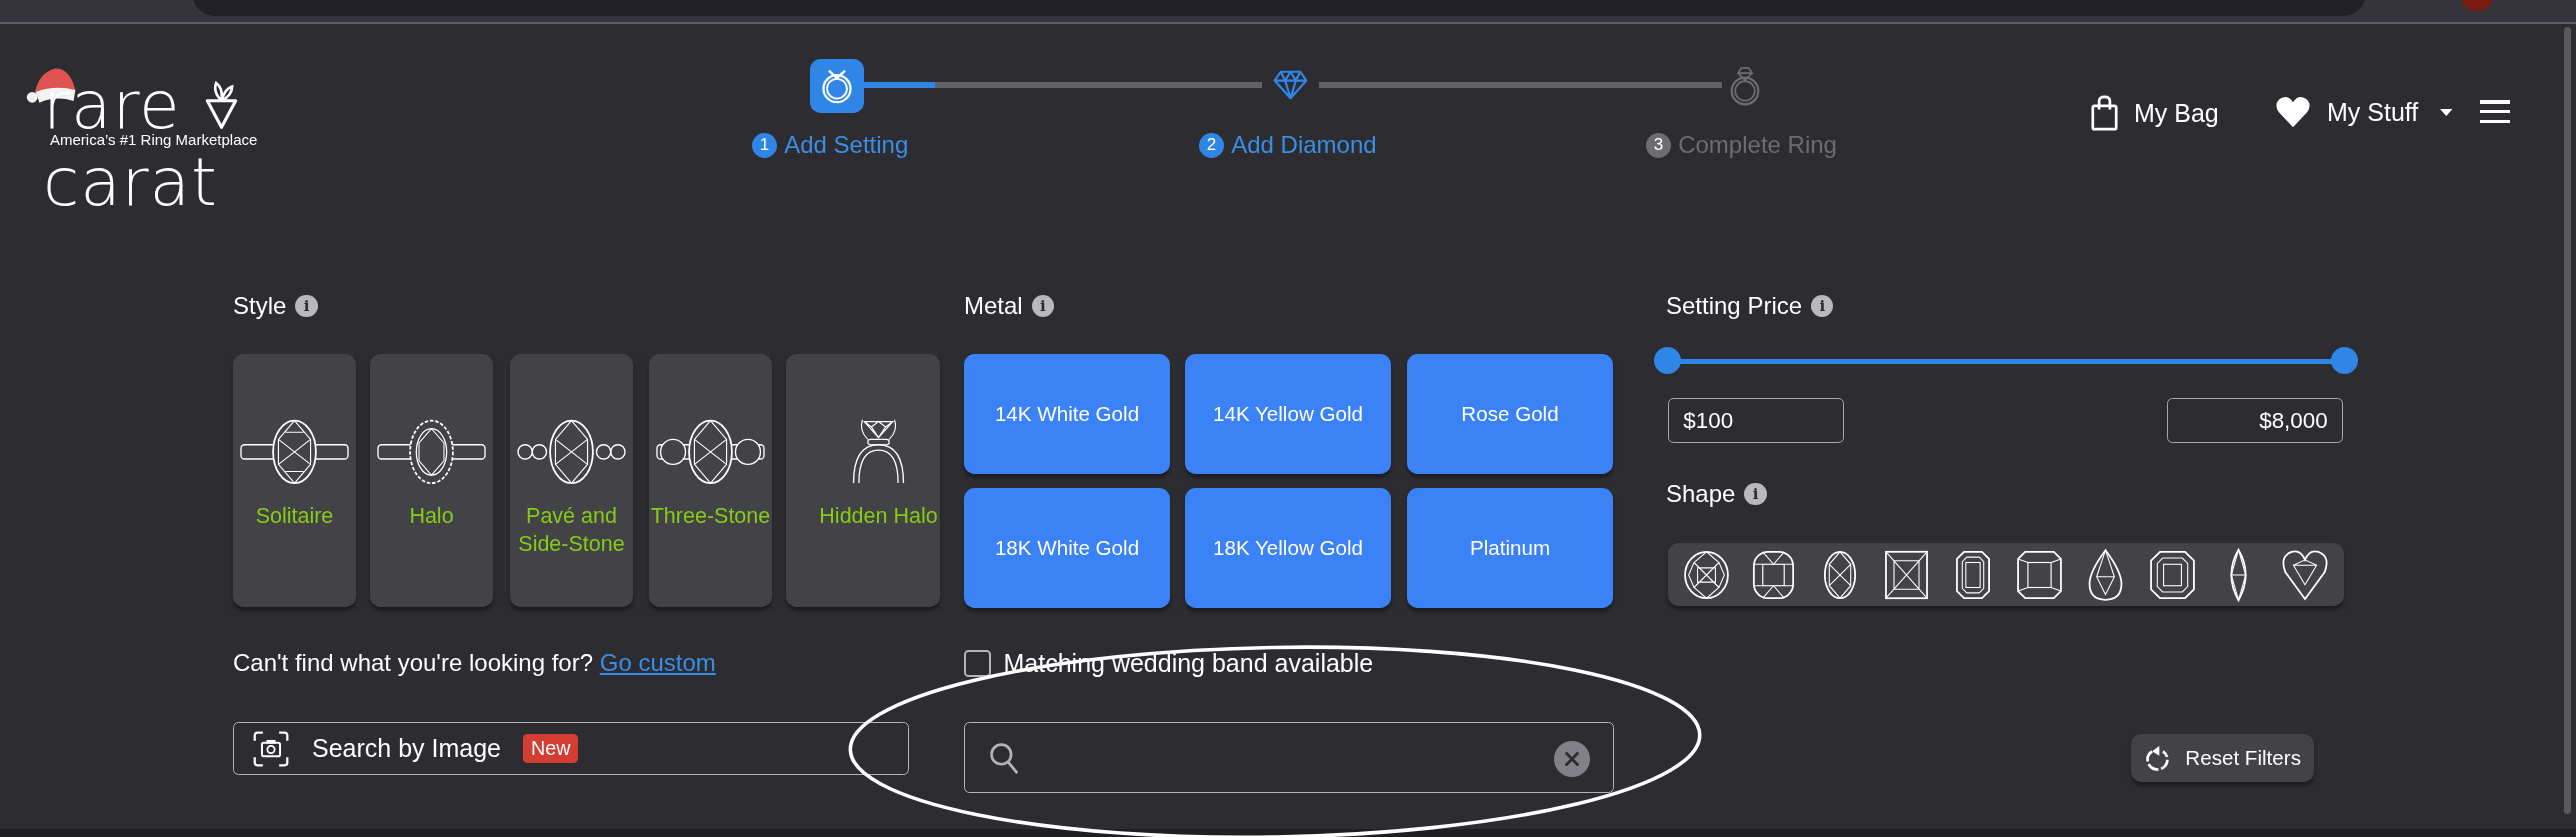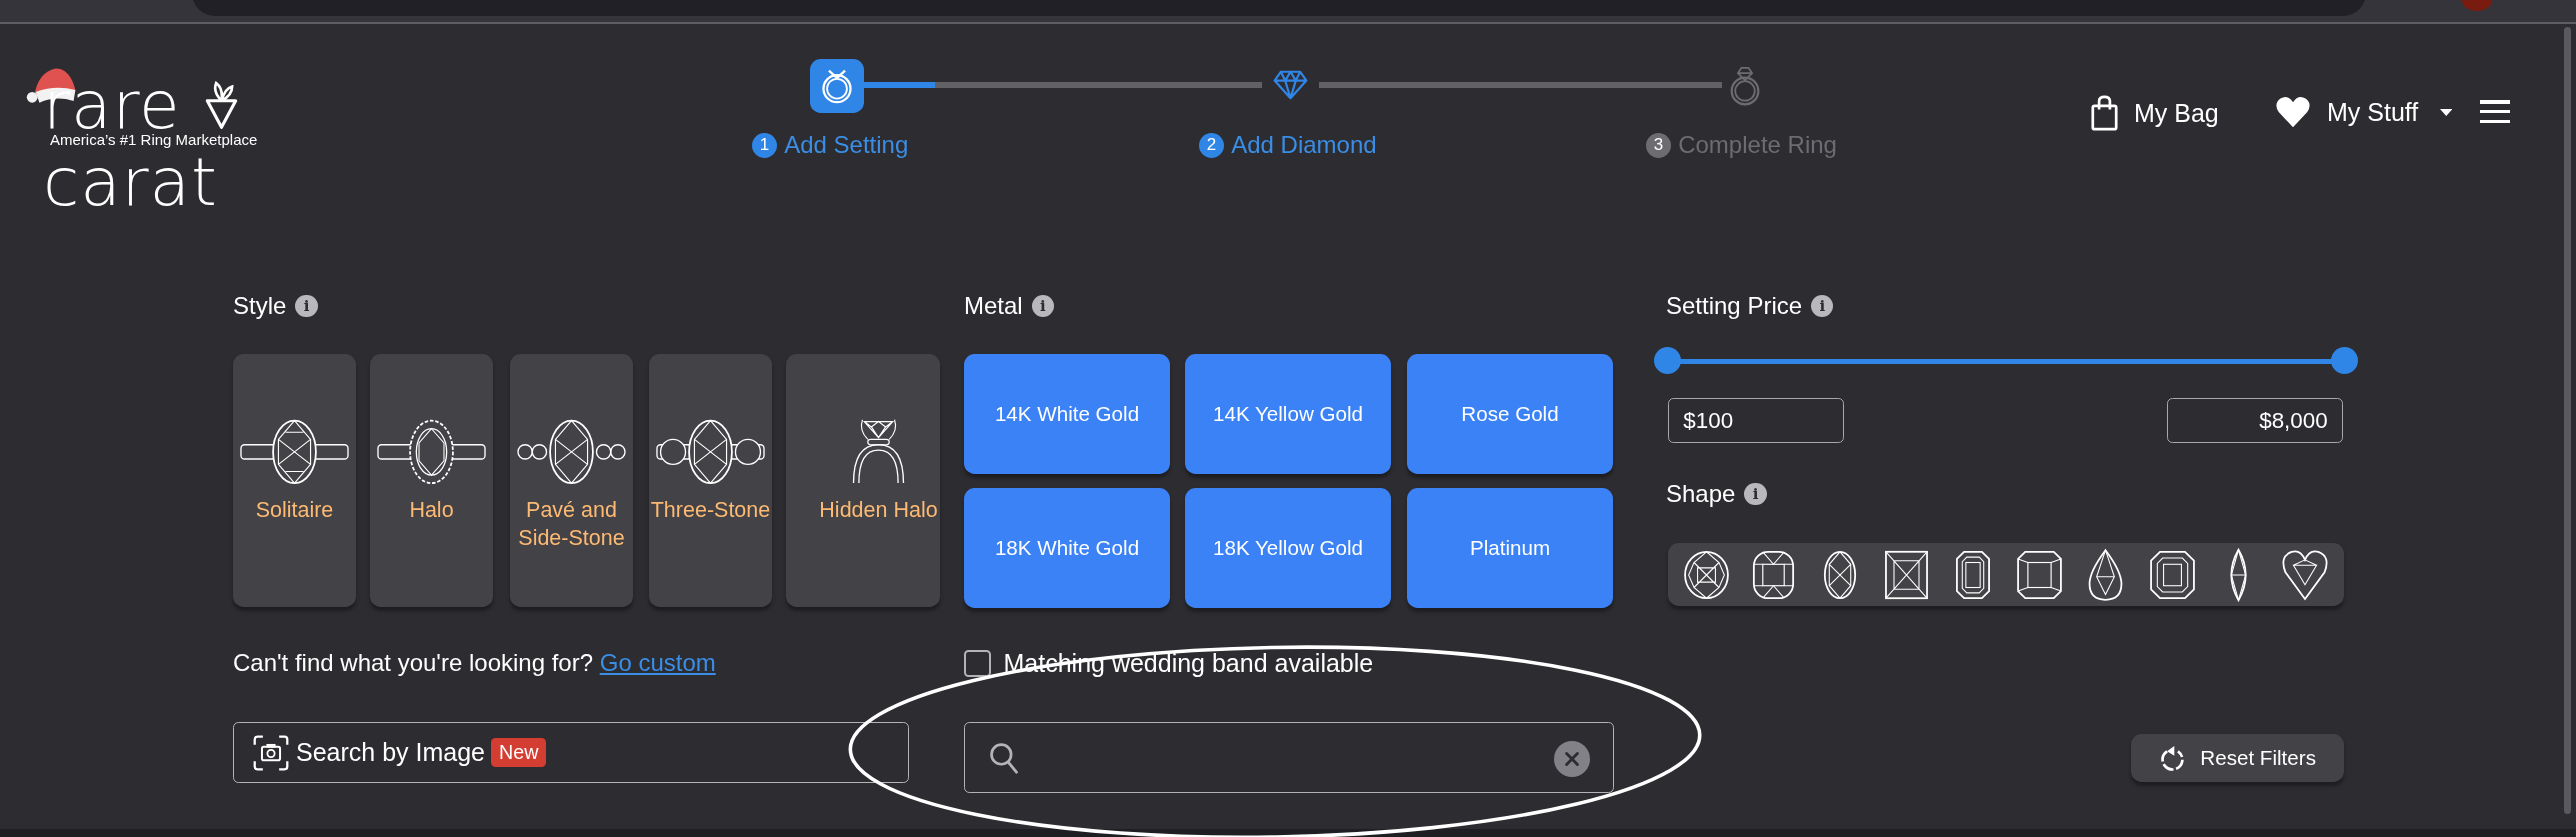--- a/index.html
+++ b/index.html
@@ -33,45 +33,45 @@
   .hamburger { left:2480px; top:100px; width:30px; height:23px; }
   .hamburger span { display:block; height:3.6px; background:#fff; margin-bottom:6.3px; }
 
   
   .section-title { font-size:24px; color:#fff; display:flex; align-items:center; gap:9px; }
   .info-icon { width:22.4px; height:22.4px; border-radius:50%; background:#b9b8bd; color:#2d2c31; display:inline-flex; align-items:center; justify-content:center; font-size:15px; font-weight:bold; font-family:"DejaVu Serif", serif; }
 
   
   .style-card { top:354px; width:123px; height:253px; background:#434246; border-radius:10.7px; box-shadow:0 3.6px 3.6px rgba(0,0,0,0.35); display:flex; flex-direction:column; align-items:center; cursor:pointer; }
   .style-card svg { margin-top:64px; }
-  .style-card .card-label { margin-top:12px; font-size:21.5px; text-align:center; line-height:28px; color:#fdba74; }
+  .style-card .card-label { margin-top:18px; font-size:21.5px; text-align:center; line-height:28px; color:#84cc16; }
 
   
   .metal-card { width:206px; height:120px; background:#3b82f6; border-radius:10.7px; box-shadow:0 3.6px 3.6px rgba(0,0,0,0.35); display:flex; align-items:center; justify-content:center; font-size:20.6px; color:#fff; cursor:pointer; }
 
   
   .slider-track { left:1668px; top:359px; width:676px; height:4.5px; background:#2f86e6; }
   .slider-thumb { width:27px; height:27px; border-radius:50%; background:#2f86e6; top:347px; }
   .price-input { top:398px; width:176px; height:45px; border:1.8px solid #a9a8ad; border-radius:5.4px; background:#2d2c31; color:#fff; font-size:22.4px; box-sizing:border-box; padding:0 14.3px; font-family:"Liberation Sans", sans-serif; outline:none; }
 
   
   .shape-bar { left:1668px; top:543px; width:676px; height:63px; background:#434246; border-radius:10.7px; box-shadow:0 3.6px 3.6px rgba(0,0,0,0.35); display:flex; align-items:center; justify-content:space-around; padding:0 5.4px; box-sizing:border-box; }
   .shape-btn { width:50px; height:54px; display:flex; align-items:center; justify-content:center; cursor:pointer; }
 
   
   .cant-find { left:233px; top:649px; font-size:24px; color:#fff; }
   .go-custom { color:#3a8ee6; text-decoration:underline; cursor:pointer; }
   .checkbox-wrap { left:964px; top:649px; display:flex; align-items:center; gap:12.5px; font-size:25px; color:#fff; font-weight:300; }
   .checkbox { width:27px; height:27px; border:2.7px solid #b4b3b8; border-radius:4.5px; box-sizing:border-box; }
-  .search-image-box { left:233px; top:722px; width:676px; height:61px; border:1.8px solid #b4b3b8; border-radius:5.4px; box-sizing:border-box; display:flex; align-items:center; padding-left:18px; gap:6px; font-size:25px; cursor:pointer; }
+  .search-image-box { left:233px; top:722px; width:676px; height:53px; border:1.8px solid #b4b3b8; border-radius:5.4px; box-sizing:border-box; display:flex; align-items:center; padding-left:18px; gap:22px; font-size:25px; cursor:pointer; }
   .new-badge { background:#d33d32; color:#fff; font-size:19.7px; padding:2.7px 8px; border-radius:4.5px; }
   .search-box { left:964px; top:722px; width:650px; height:71px; border:1.8px solid #b4b3b8; border-radius:5.4px; box-sizing:border-box; display:flex; align-items:center; padding-left:23px; }
   .search-input { background:transparent; border:none; outline:none; color:#fff; font-size:25px; margin-left:16px; width:501px; font-family:"Liberation Sans", sans-serif; }
   .clear-btn { position:absolute; right:23px; top:18px; width:36px; height:36px; border-radius:50%; background:#828187; display:flex; align-items:center; justify-content:center; cursor:pointer; }
-  .reset-btn { left:2131px; top:734px; width:213px; height:48px; background:#434246; border-radius:10.7px; box-shadow:0 3.6px 3.6px rgba(0,0,0,0.35); display:flex; align-items:center; justify-content:center; gap:14.3px; font-size:20.6px; color:#fff; cursor:pointer; }
+  .reset-btn { left:2131px; top:734px; width:183px; height:48px; background:#434246; border-radius:10.7px; box-shadow:0 3.6px 3.6px rgba(0,0,0,0.35); display:flex; align-items:center; justify-content:center; gap:14.3px; font-size:20.6px; color:#fff; cursor:pointer; }
 
   .annotation { left:0; top:0; pointer-events:none; }
 </style>
 </head>
 <body>
 
 <div class="abs browser-strip"></div>
 <div class="abs url-pill"></div>
 <div class="abs profile-dot"></div>
 <div class="abs scrollbar"></div>

